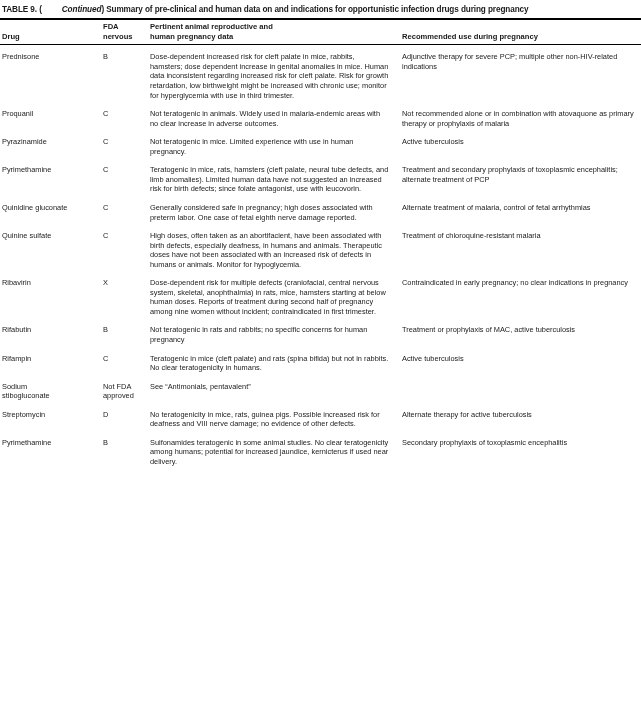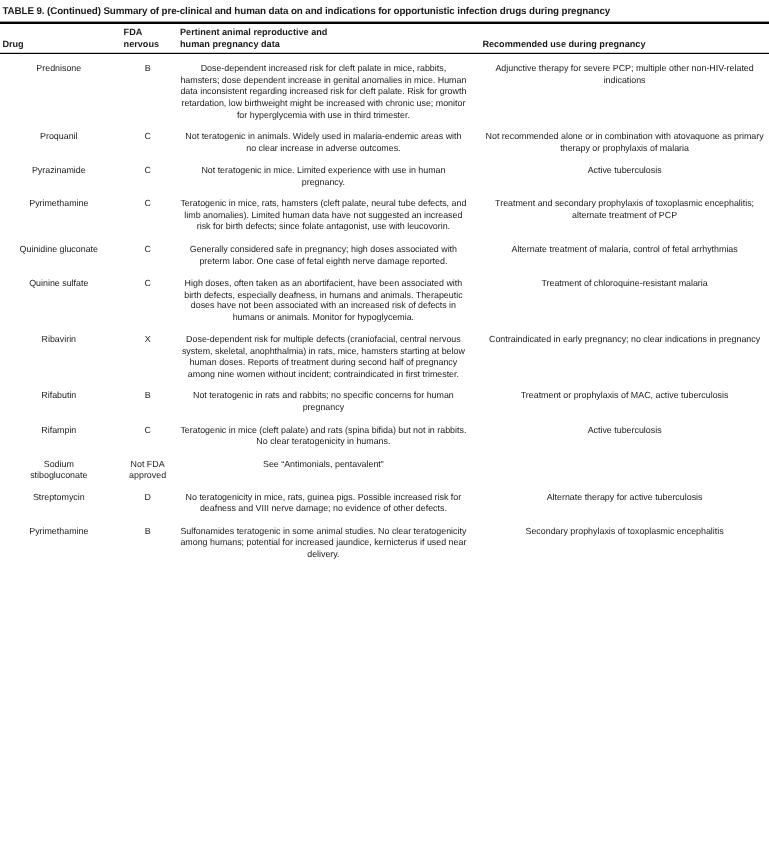--- a/index.html
+++ b/index.html
@@ -27,21 +27,23 @@
   
   .table-title {
     font-size: 8.2px;
     font-weight: bold;
     line-height: 11px;
     padding: 4px 2px 2px 2px;
     letter-spacing: -0.1px;
     white-space: nowrap;
   }
   .table-title .cont {
+    font-style: italic;
     font-weight: bold;
+    margin-left: 20px;
   }
 
   
   .rule-thick {
     height: 1.6px;
     background: #000000;
     margin: 1px 0 0 0;
   }
   .rule-thin {
     height: 0.8px;
@@ -74,21 +76,20 @@
   thead th.h-drug { padding-left: 2px; }
   thead th.h-cat  { padding-left: 0px; }
   thead th.h-data { padding-left: 0px; margin-left: 48px; }
   thead th.h-use  { padding-left: 6px; }
 
   tbody td {
     vertical-align: top;
     padding: 0 7px 0 0;
     font-size: 7.4px;
     line-height: 9.55px;
-    text-align: center;
   }
   tbody tr td.cell-drug { padding-left: 2px; white-space: pre-line; }
   tbody tr td.cell-cat  { white-space: pre-line; }
   tbody tr td.cell-use  { padding-left: 6px; padding-right: 2px; }
 
   tbody tr.drug-row > td {
     padding-top: 9px;
   }
   tbody tr.drug-row.first-row > td {
     padding-top: 8px;

